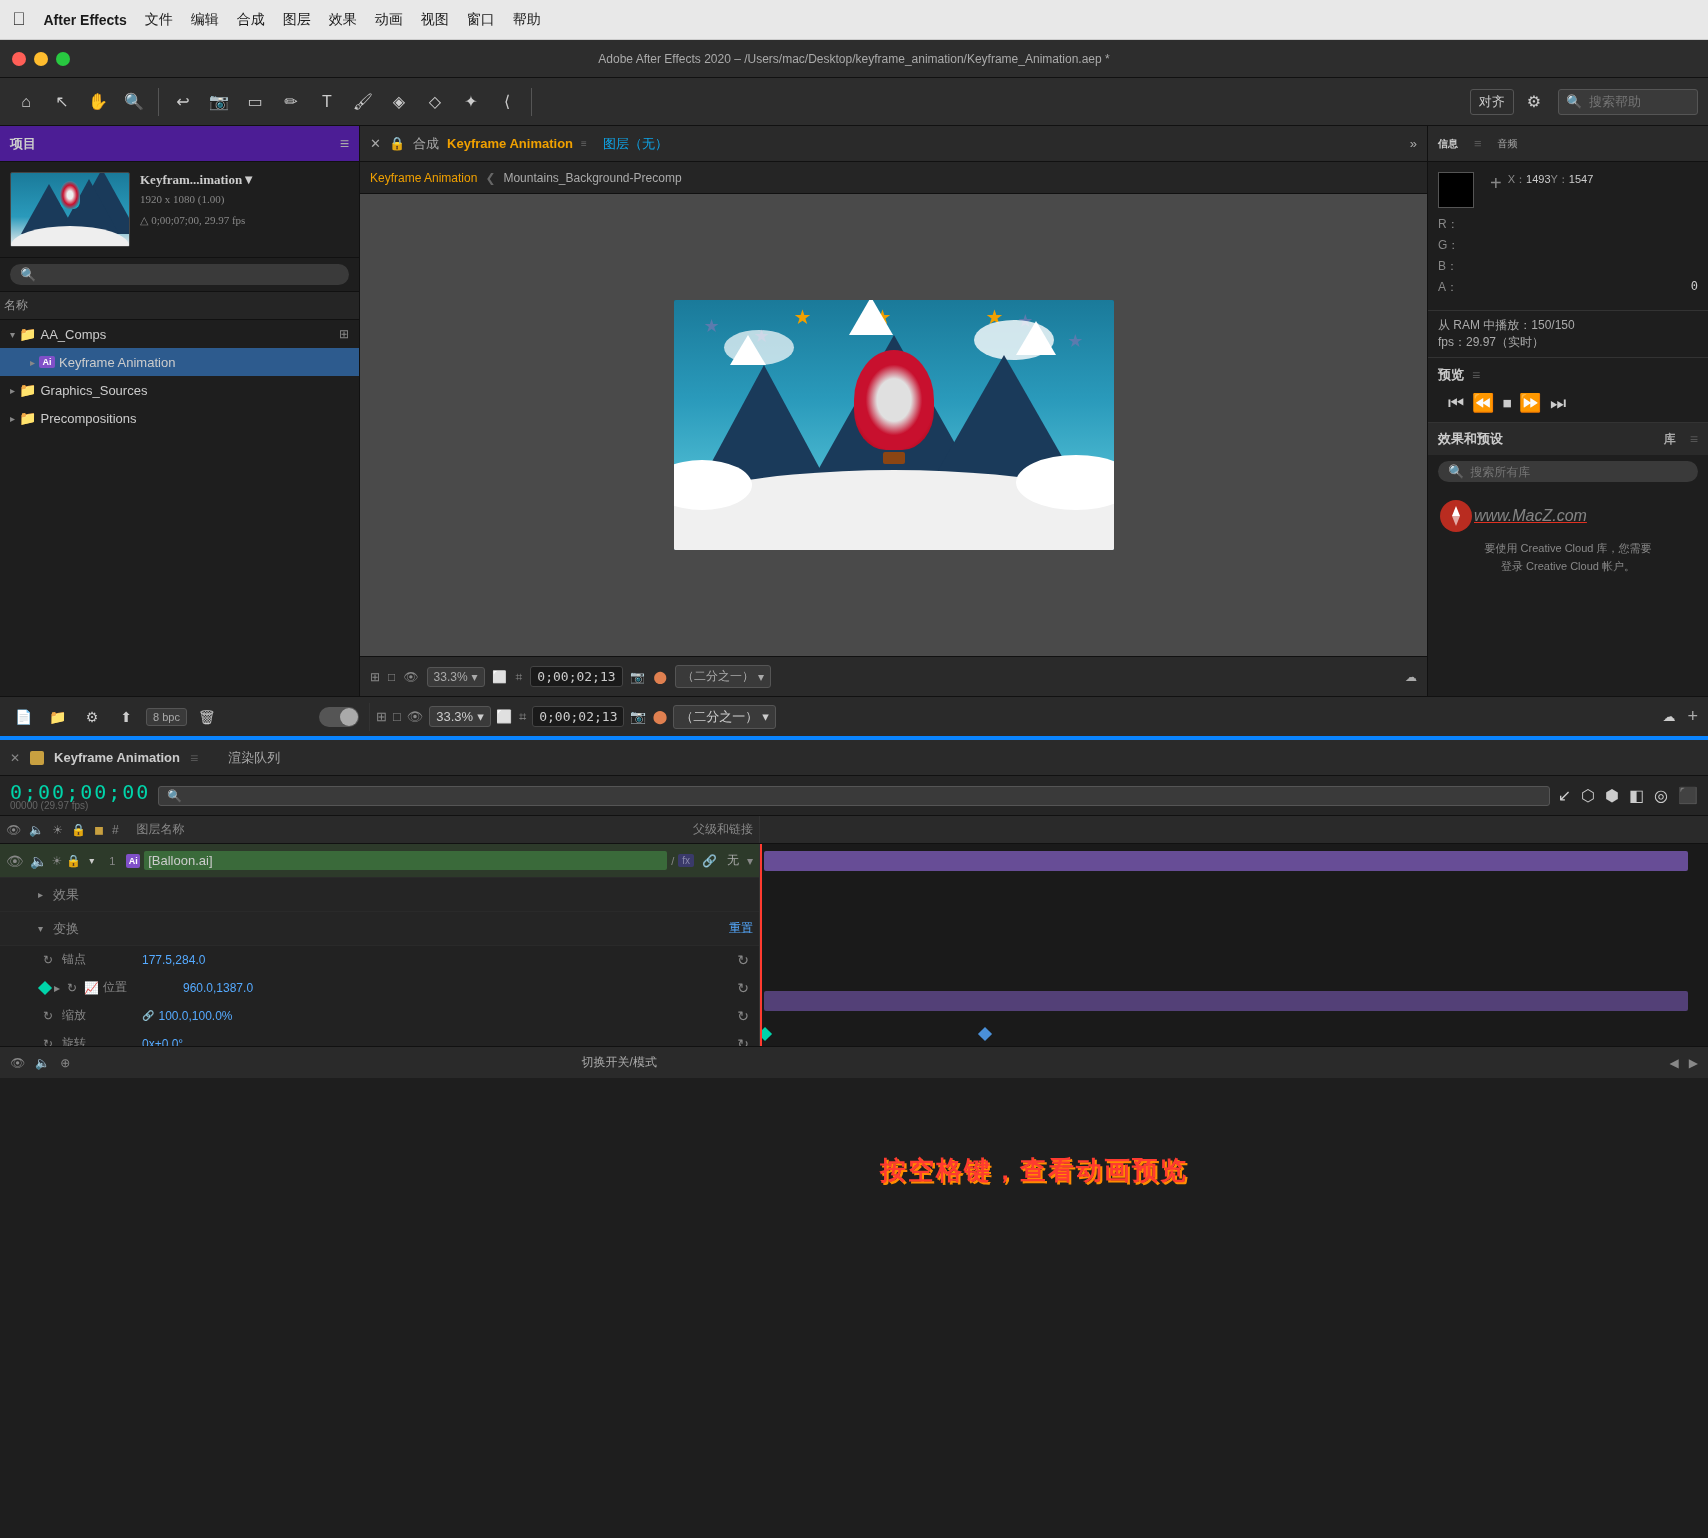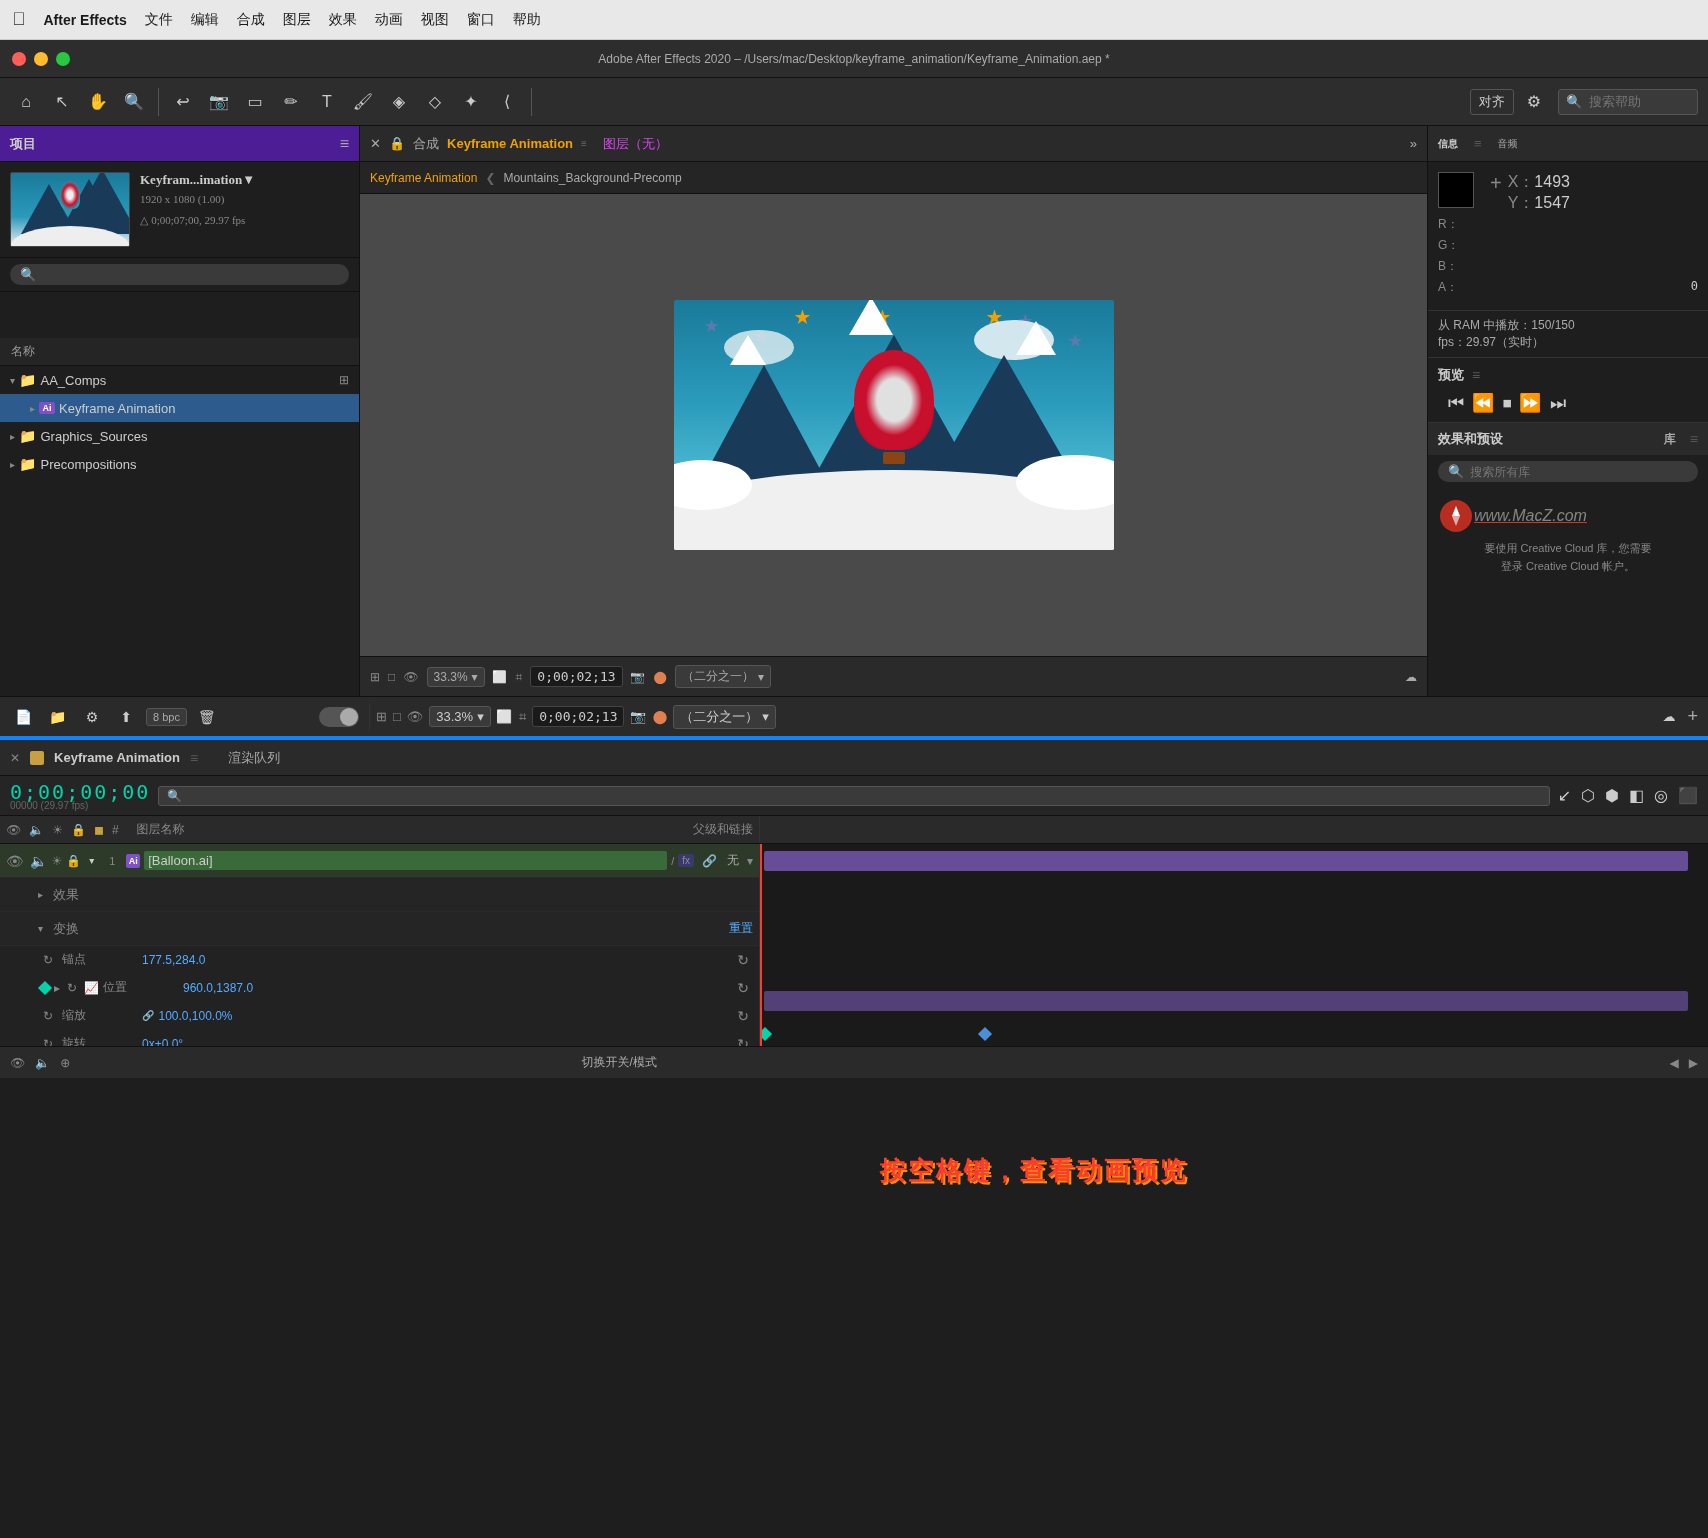--- a/index.html
+++ b/index.html
@@ -189,26 +189,25 @@
       outline: none;
       color: #ccc;
       font-size: 12px;
       width: 100%;
     }
 
     .project-list-header {
       height: 28px;
       display: flex;
       align-items: center;
-      padding: 0 11px;
+      padding: 0 4px;
       background: #252525;
       border-bottom: 1px solid #111;
       font-size: 12px;
       color: #999;
-      margin-top: 46px;
     }
     .project-tree {
       flex: 1;
       overflow-y: auto;
     }
     .tree-item {
       height: 28px;
       display: flex;
       align-items: center;
       padding: 0 10px;
@@ -256,21 +255,21 @@
       align-items: center;
       gap: 6px;
       font-size: 13px;
       color: #aaa;
     }
     .comp-lock-icon { color: #888; }
     .comp-name-active {
       color: #f0a000;
       font-weight: 600;
     }
-    .comp-layer-label { color: #d946ef; margin-left: 8px; font-family: Liberation Mono, monospace; }
+    .comp-layer-label { color: #0ea5e9; margin-left: 8px; font-family: Liberation Mono, monospace; }
 
     .comp-breadcrumb {
       height: 32px;
       background: #252525;
       display: flex;
       align-items: center;
       padding: 0 10px;
       border-bottom: 1px solid #111;
       gap: 8px;
       font-size: 12px;
@@ -467,22 +466,22 @@
       margin-bottom: 8px;
     }
     .info-plus { color: #888; font-size: 20px; margin-left: 10px; }
     .info-color-row {
       display: flex;
       align-items: flex-start;
       gap: 6px;
     }
     .info-coords {
       display: flex;
-      flex-direction: column;
-      font-size: 16px;
+      flex-direction: row;
+      font-size: 11px;
       color: #ccc;
     }
     .ram-info {
       font-size: 12px;
       color: #aaa;
       padding: 6px 10px;
       border-top: 1px solid #333;
     }
 
     

